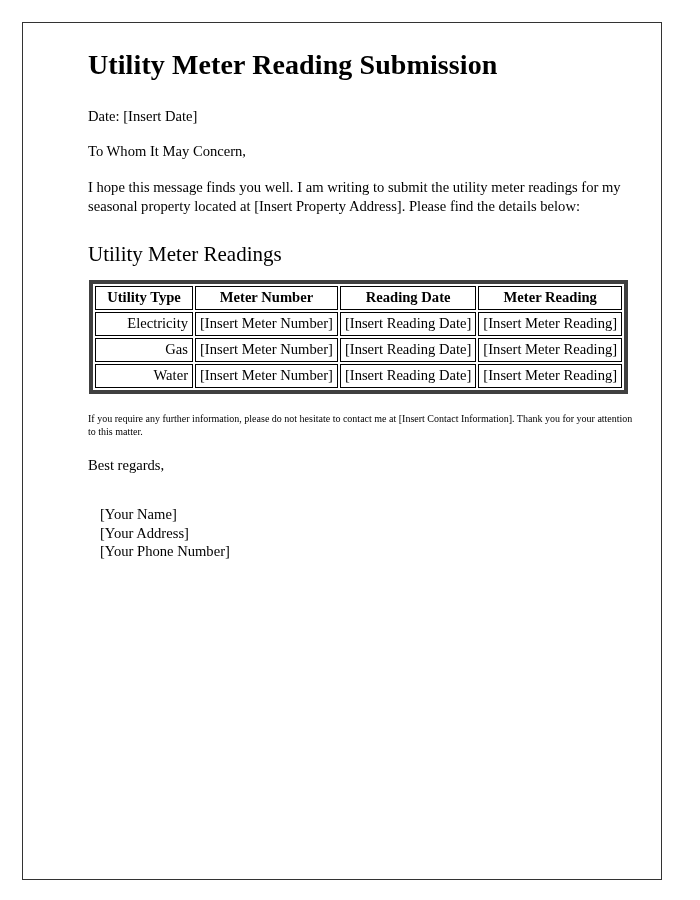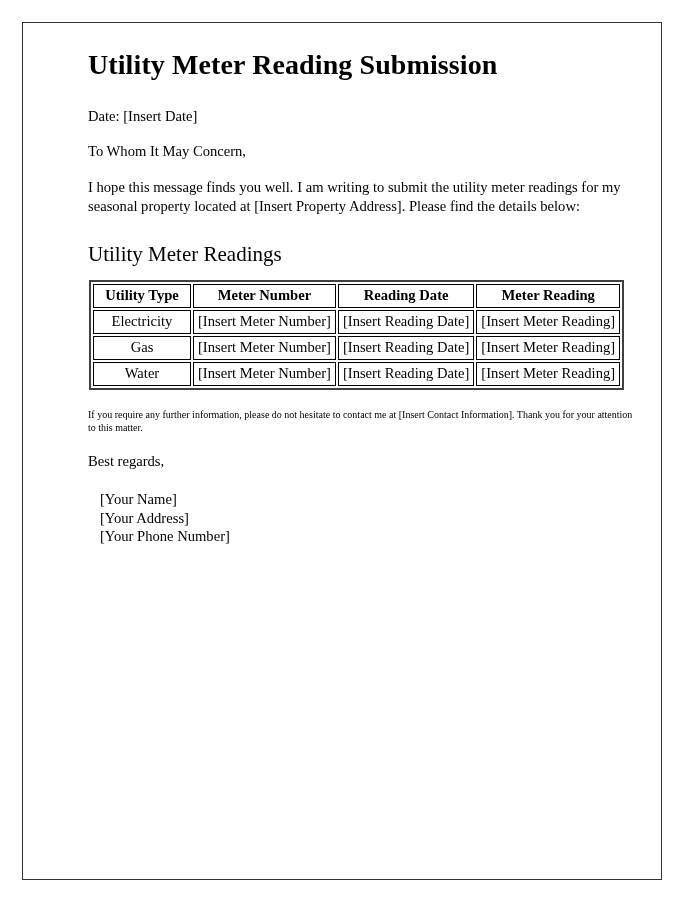--- a/index.html
+++ b/index.html
@@ -60,54 +60,54 @@
   .closing-para {
     font-size: 10px;
     line-height: 1.32;
     margin: 18px 0 17px 0;
     max-width: 548px;
   }
 
   .signoff {
     font-size: 14.6px;
     line-height: 1.32;
-    margin: 0 0 19px 0;
+    margin: 0 0 30px 0;
   }
 
   .sign-block {
     font-size: 14.6px;
     line-height: 1.28;
     margin: 12px;
   }
   .sign-line { display: block; }
 
   table.readings {
     border-collapse: separate;
     border-spacing: 2px;
-    border: 2px solid #404040;
+    border: 4px solid #404040;
     margin: 0 0 0 1px;
     font-size: 14.6px;
   }
 
   table.readings th,
   table.readings td {
     border: 1px solid #000000;
     padding: 1px 4px 2px 4px;
     line-height: 1.3;
     white-space: nowrap;
   }
 
   table.readings th {
     font-weight: bold;
     text-align: center;
   }
 
   table.readings td {
     font-weight: normal;
-    text-align: center;
+    text-align: right;
   }
 
   table.readings td.utility-cell {
     width: 88px;
   }
 </style>
 </head>
 <body>
 
 <div id="page">

